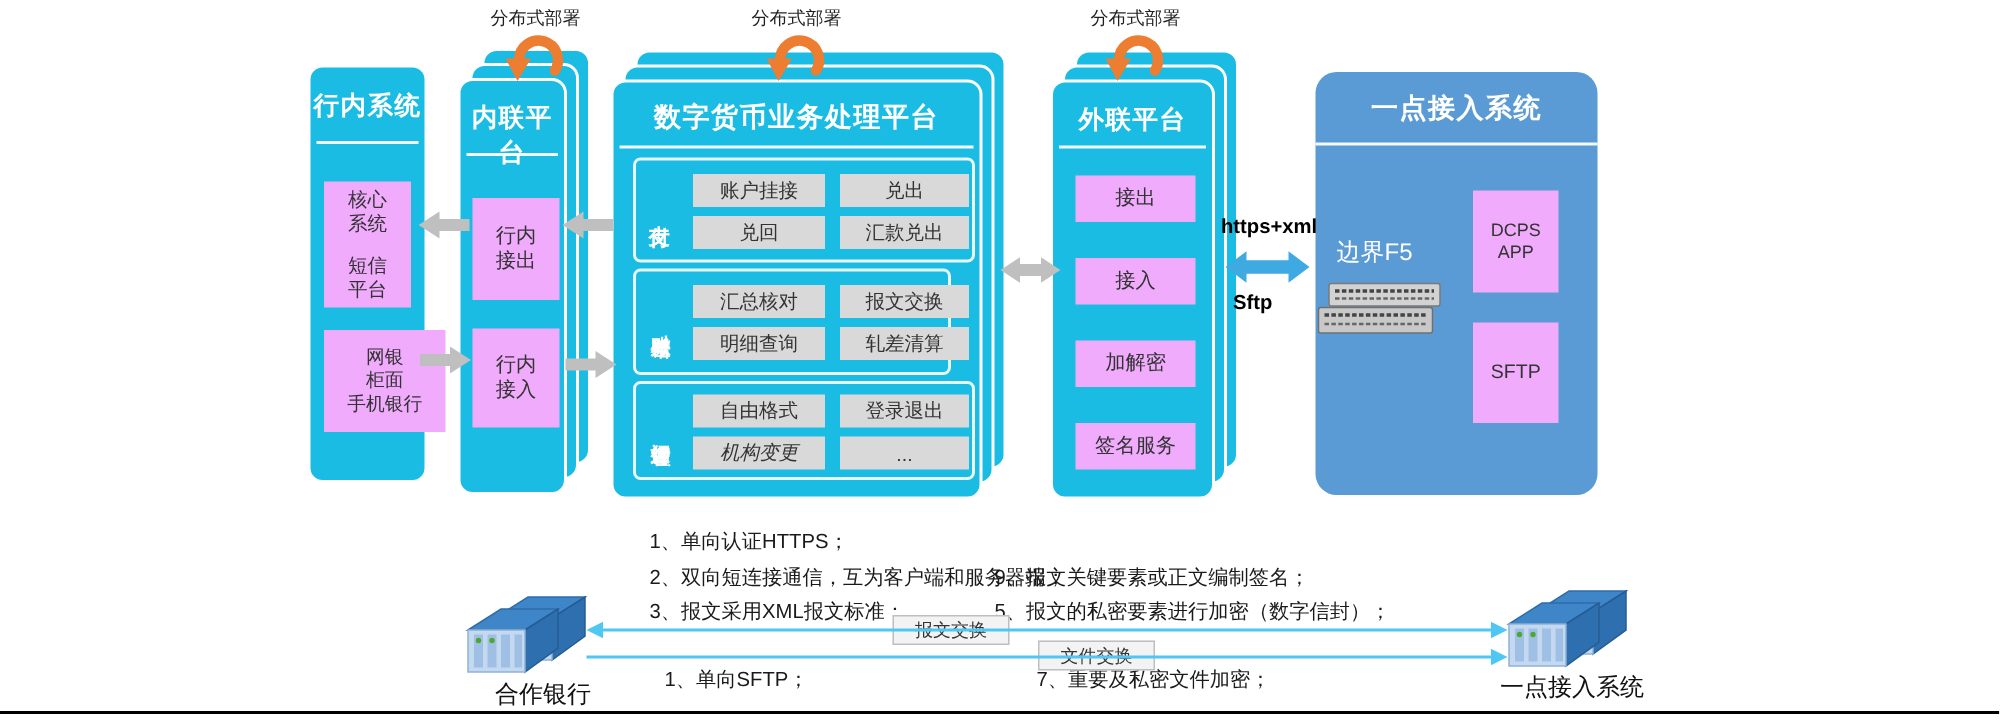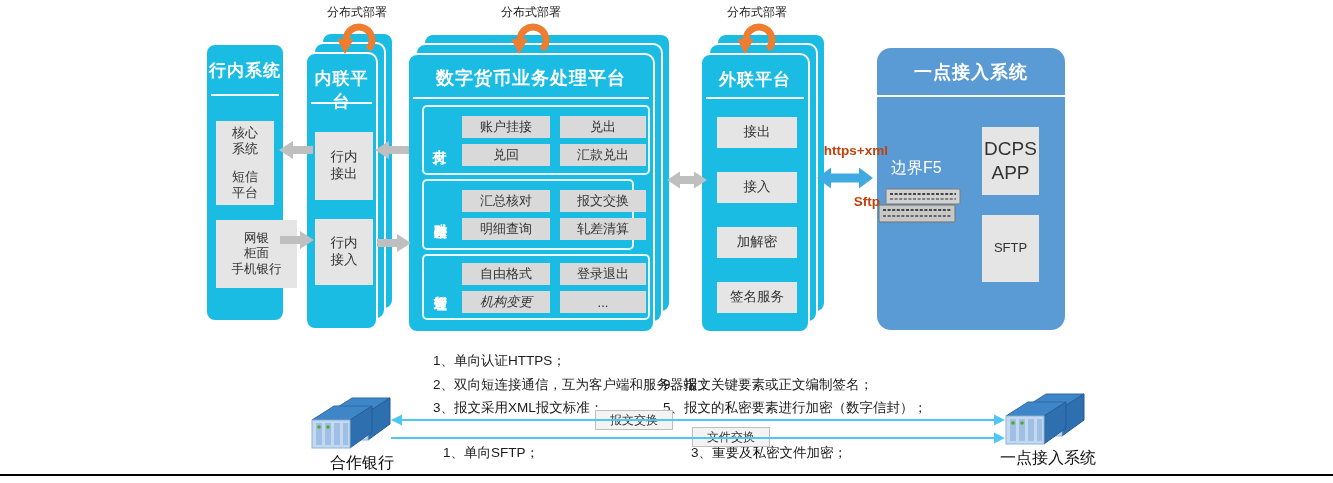--- a/index.html
+++ b/index.html
@@ -3,34 +3,34 @@
 <meta charset="utf-8">
 <style>
   html,body{margin:0;padding:0;background:#fff;}
   .canvas{position:relative;width:1333px;height:483px;background:#fff;overflow:hidden;
           font-family:"Liberation Sans","DejaVu Sans",sans-serif;}
   .abs{position:absolute;}
   .cyan{position:absolute;background:#1ABCE3;border:2px solid #fff;border-radius:10px;box-sizing:border-box;}
   .bluebox{position:absolute;background:#5B9BD5;border-radius:14px;box-sizing:border-box;}
   .ptitle{color:#fff;font-weight:bold;text-align:center;letter-spacing:1px;}
   .divider{position:absolute;left:4px;right:4px;height:2px;background:rgba(255,255,255,.95);}
-  .gbox{position:absolute;background:#e5e5e5;color:#333;display:flex;flex-direction:column;align-items:center;
+  .gbox{position:absolute;background:#f0abfc;color:#333;display:flex;flex-direction:column;align-items:center;
         justify-content:center;text-align:center;font-size:13px;line-height:1.25;box-sizing:border-box;}
   .gbox span{display:block;}
   .section{position:absolute;border:2px solid rgba(255,255,255,.9);border-radius:5px;box-sizing:border-box;}
   .vlabel{position:absolute;left:7px;top:50%;transform:translateY(-50%);writing-mode:vertical-rl;
           text-orientation:upright;color:#fff;font-weight:bold;font-size:14px;letter-spacing:1px;}
   .mod{position:absolute;height:22px;background:#D9D9D9;color:#333;display:flex;align-items:center;
        justify-content:center;font-size:13px;box-sizing:border-box;}
   .deploy{position:absolute;width:90px;text-align:center;font-size:12px;color:#1f1f1f;top:4px;}
   .note{position:absolute;font-size:13.5px;color:#1a1a1a;white-space:nowrap;}
   .xlabel{position:absolute;background:#F3F3F3;border:1px solid #BFBFBF;font-size:12px;color:#333;
           display:flex;align-items:center;justify-content:center;box-sizing:border-box;}
   .caption{position:absolute;font-size:16px;color:#111;white-space:nowrap;}
-  .linklabel{position:absolute;font-size:13.5px;font-weight:bold;color:#c2410c;text-align:right;}
+  .linklabel{position:absolute;font-size:13.5px;font-weight:bold;color:#000000;text-align:left;}
 </style>
 </head>
 <body>
 
 <div class="canvas">
 
   <div class="deploy" style="left:312px;">分布式部署</div>
   <div class="deploy" style="left:486px;">分布式部署</div>
   <div class="deploy" style="left:712px;">分布式部署</div>
 
@@ -105,37 +105,37 @@
     <div class="gbox" style="left:15px;top:62px;width:80px;height:31px;font-size:13.5px;">接出</div>
     <div class="gbox" style="left:15px;top:117px;width:80px;height:31px;font-size:13.5px;">接入</div>
     <div class="gbox" style="left:15px;top:172px;width:80px;height:31px;font-size:13.5px;">加解密</div>
     <div class="gbox" style="left:15px;top:227px;width:80px;height:31px;font-size:13.5px;">签名服务</div>
   </div>
 
   <div class="bluebox" style="left:877px;top:48px;width:188px;height:282px;">
     <div class="ptitle" style="padding-top:12px;font-size:18px;">一点接入系统</div>
     <div class="divider" style="top:47px;left:0;right:0;"></div>
     <div class="abs" style="left:14px;top:110px;color:#fff;font-weight:normal;font-size:16px;">边界F5</div>
-    <div class="gbox" style="left:105px;top:79px;width:57px;height:68px;font-size:19px;">
+    <div class="gbox" style="left:105px;top:79px;width:57px;height:68px;font-size:12px;">
       <span>DCPS</span>
       <span>APP</span>
     </div>
     <div class="gbox" style="left:105px;top:167px;width:57px;height:67px;font-size:13px;">SFTP</div>
   </div>
 
   <div class="linklabel" style="left:814px;top:143px;width:74px;">https+xml</div>
   <div class="linklabel" style="left:822px;top:194px;width:58px;">Sftp</div>
 
   <div class="note" style="left:433px;top:352px;">1、单向认证HTTPS；</div>
   <div class="note" style="left:433px;top:376px;">2、双向短连接通信，互为客户端和服务器端；</div>
   <div class="note" style="left:433px;top:399px;">3、报文采用XML报文标准；</div>
   <div class="note" style="left:663px;top:376px;">9、报文关键要素或正文编制签名；</div>
   <div class="note" style="left:663px;top:399px;">5、报文的私密要素进行加密（数字信封）；</div>
   <div class="note" style="left:443px;top:444px;">1、单向SFTP；</div>
-  <div class="note" style="left:691px;top:444px;">3、重要及私密文件加密；</div>
+  <div class="note" style="left:691px;top:444px;">7、重要及私密文件加密；</div>
 
   <div class="xlabel" style="left:595px;top:410px;width:78px;height:20px;">报文交换</div>
   <div class="xlabel" style="left:692px;top:427px;width:78px;height:20px;">文件交换</div>
 
   <div class="caption" style="left:330px;top:453px;">合作银行</div>
   <div class="caption" style="left:1000px;top:448px;">一点接入系统</div>
 
   <div class="abs" style="left:0;top:474px;width:1333px;height:2px;background:#000;"></div>
 
   <svg class="abs" style="left:0;top:0;" width="1333" height="483" viewBox="0 0 1333 483">

